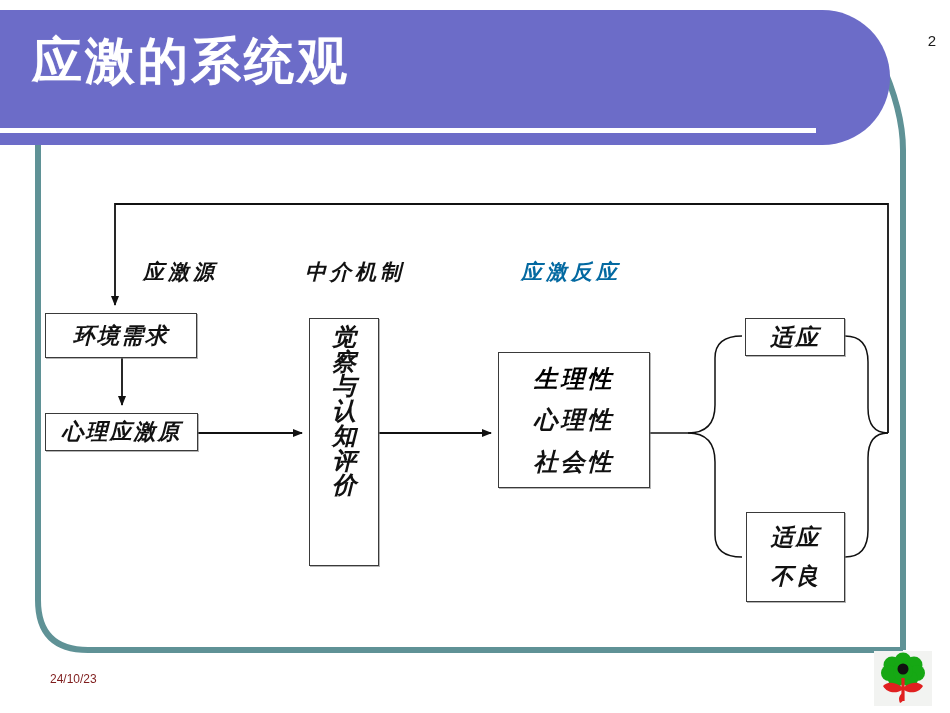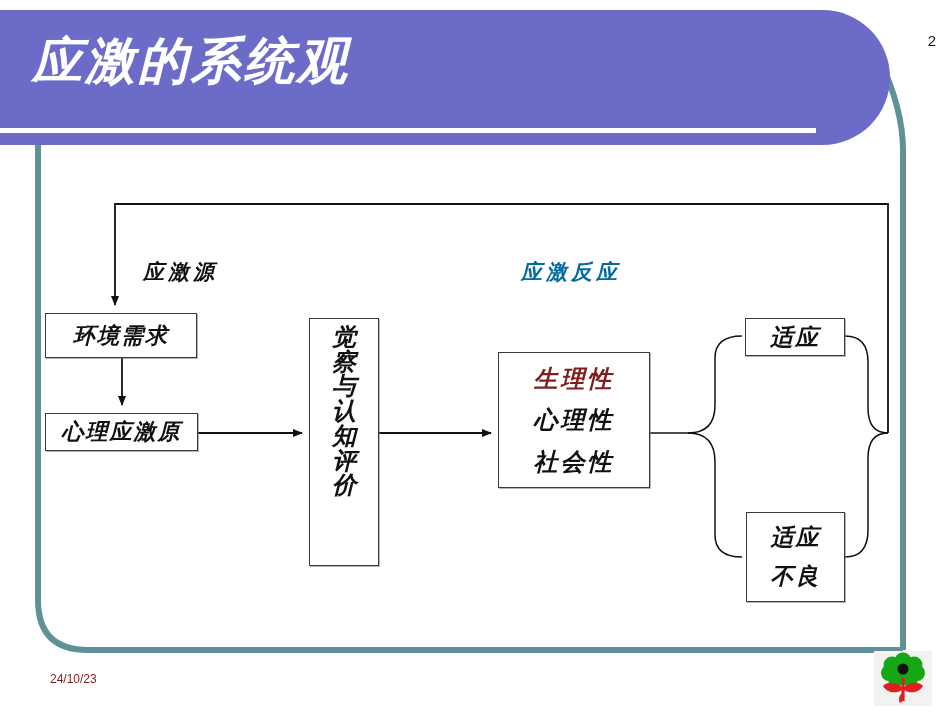--- a/index.html
+++ b/index.html
@@ -24,21 +24,20 @@
     position:absolute;left:0;top:118px;
     width:836px;height:5px;background:#ffffff;
     z-index:4;
   }
   .slide-title{
     position:absolute;left:32px;top:28px;
     color:#ffffff;
     font-family:"DejaVu Serif","Liberation Serif",serif;
     font-size:50px;
     font-weight:bold;
-    font-style:italic;
     letter-spacing:3px;
     white-space:nowrap;
     z-index:5;
     text-shadow:0 0 1px rgba(255,255,255,.4);
   }
   .page-number{
     position:absolute;right:14px;top:32px;
     font-size:15px;color:#1a1a1a;z-index:6;
   }
 
@@ -85,21 +84,21 @@
     padding-top:6px;font-size:24px;
   }
   #box-appraisal .vchar{line-height:1.03;display:block;}
 
   #box-response{
     left:498px;top:352px;width:152px;height:136px;
     flex-direction:column;justify-content:space-evenly;
     font-size:24px;
   }
   #box-response .line{letter-spacing:3px;}
-  #box-response .line.blue{color:#7f1d1d;}
+  #box-response .line.blue{color:#000000;}
 
   #box-adapt{left:745px;top:318px;width:100px;height:38px;font-size:23px;}
   #box-maladapt{
     left:746px;top:512px;width:99px;height:90px;font-size:23px;
     flex-direction:column;justify-content:space-evenly;
   }
 
   
   .footer-date{
     position:absolute;left:50px;top:672px;
@@ -144,20 +143,21 @@
 
     <path d="M650,433 L688,433" fill="none" stroke="#111111" stroke-width="1.5"></path>
     <path d="M688,433 Q715,433 715,405 L715,358 Q715,336 742,336" fill="none" stroke="#111111" stroke-width="1.5"></path>
     <path d="M688,433 Q715,433 715,462 L715,535 Q715,557 742,557" fill="none" stroke="#111111" stroke-width="1.5"></path>
 
     <path d="M845,336 Q868,336 868,362 L868,408 Q868,433 888,433" fill="none" stroke="#111111" stroke-width="1.5"></path>
     <path d="M845,557 Q868,557 868,530 L868,458 Q868,433 888,433" fill="none" stroke="#111111" stroke-width="1.5"></path>
   </svg>
 
   <div class="colheader" style="left:143px;top:258px;">应激源</div>
+  <div class="colheader" style="left:305px;top:258px;">中介机制</div>
   <div class="colheader blue" style="left:521px;top:258px;">应激反应</div>
 
   <div class="nodebox" id="box-env">
     <span class="txt">环境需求</span>
   </div>
 
   <div class="nodebox" id="box-psy">
     <span class="txt">心理应激原</span>
   </div>
 

